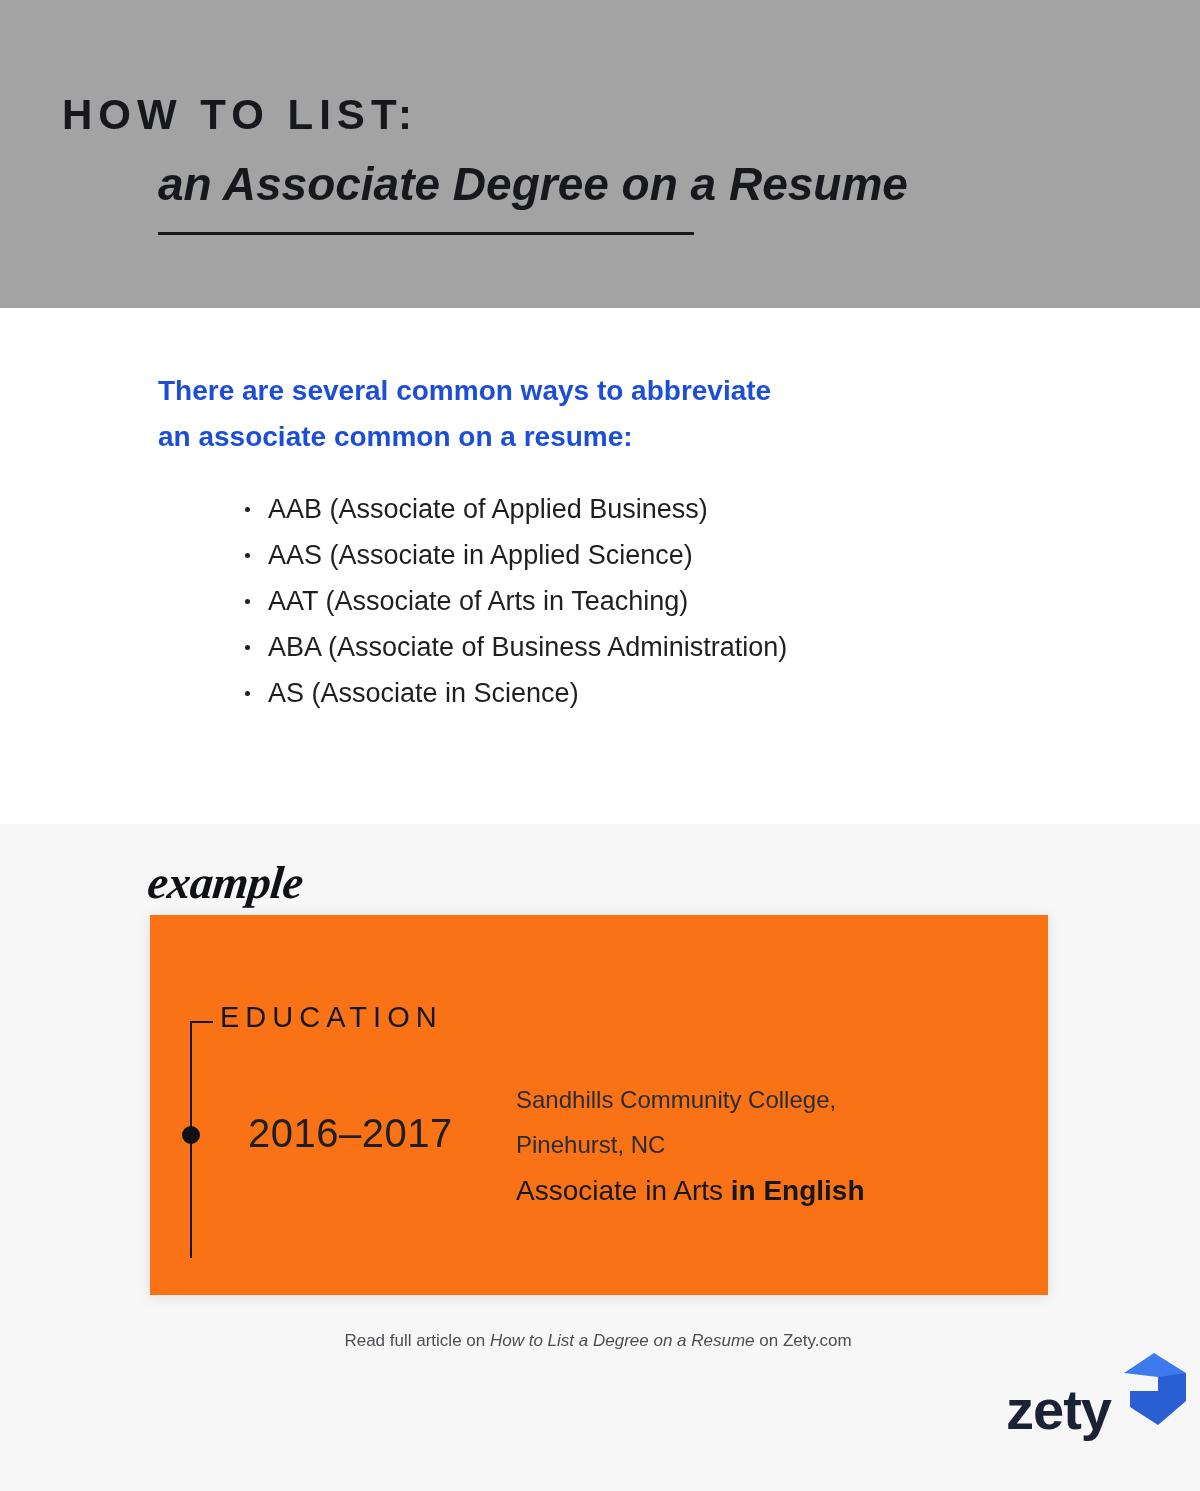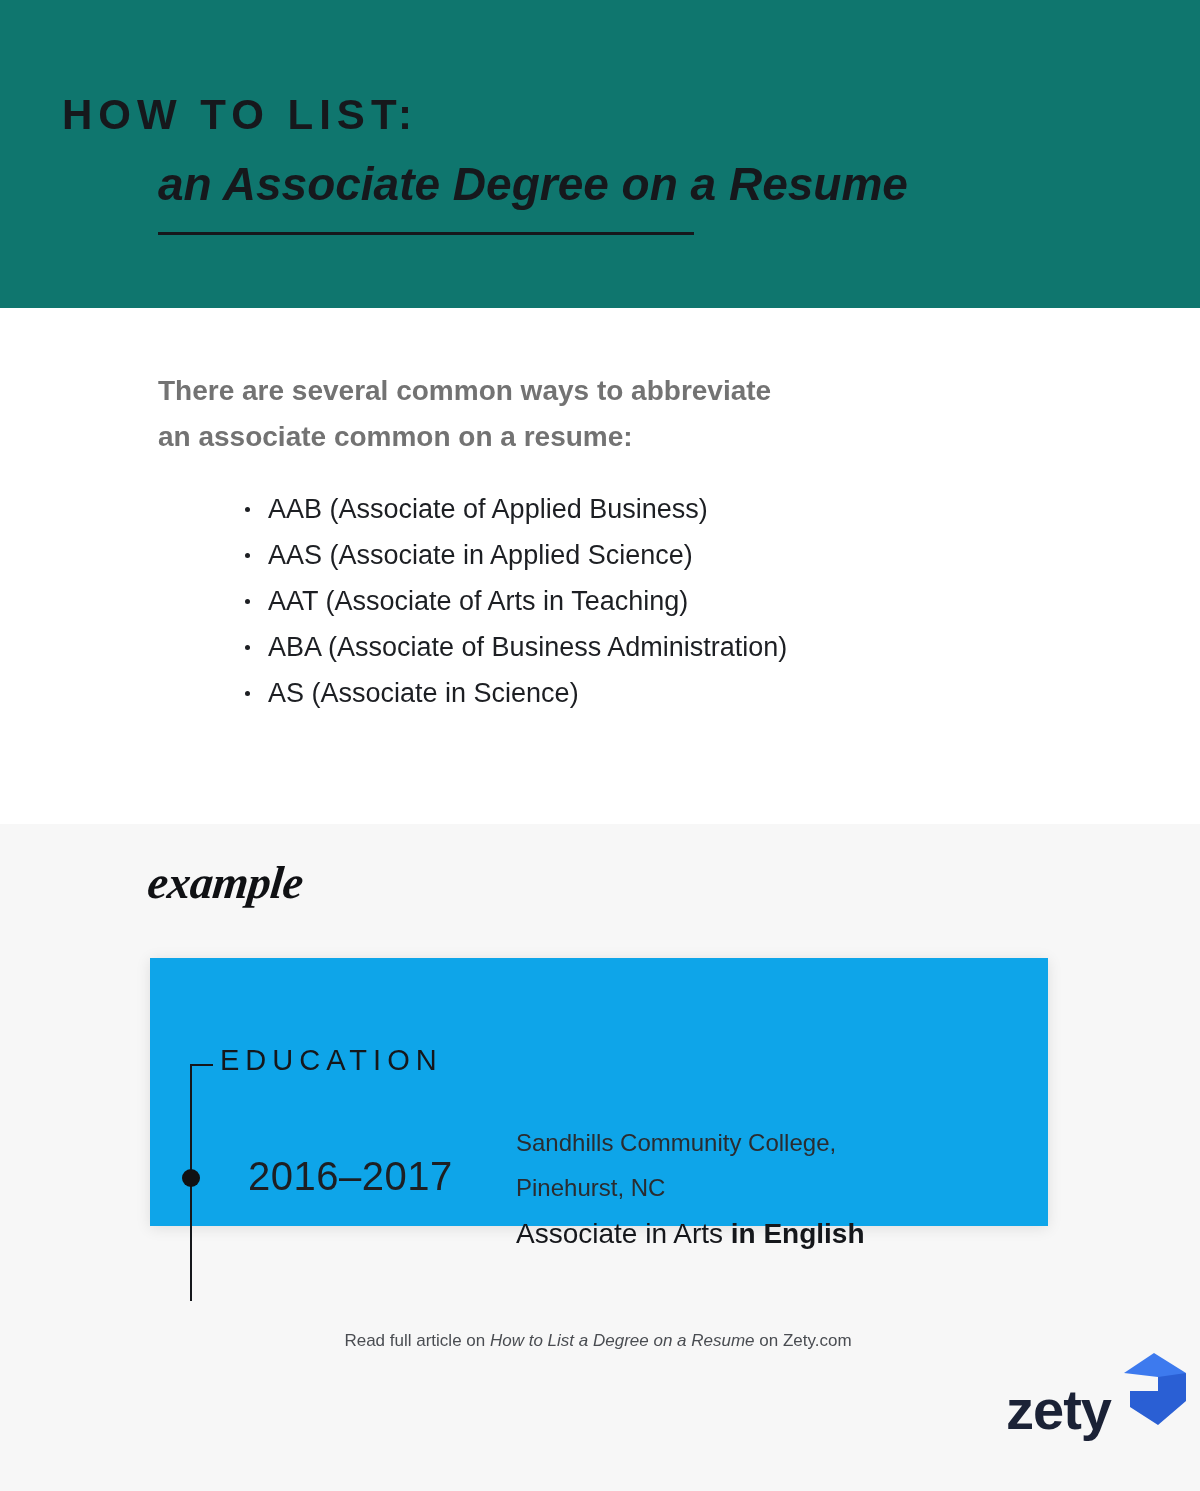--- a/index.html
+++ b/index.html
@@ -16,21 +16,21 @@
     position: relative;
   }
 
   
   .header-band {
     position: absolute;
     left: 0;
     top: 0;
     width: 1200px;
     height: 308px;
-    background: #0f766e;
+    background: #a3a3a3;
   }
   .header-title {
     position: absolute;
     left: 62px;
     top: 94px;
     font-size: 42px;
     font-weight: bold;
     letter-spacing: 6px;
     color: #16181c;
     line-height: 1;
@@ -69,21 +69,21 @@
     background: #ffffff;
   }
   .intro-text {
     position: absolute;
     left: 158px;
     top: 60px;
     width: 780px;
     font-size: 28px;
     font-weight: bold;
     line-height: 46px;
-    color: #737373;
+    color: #1d4ed8;
   }
   .abbrev-list {
     position: absolute;
     left: 240px;
     top: 178px;
     margin: 0;
     padding: 0;
     list-style: none;
   }
   .abbrev-list li {
@@ -125,24 +125,23 @@
     color: #101114;
     transform: skewX(-6deg);
     letter-spacing: -0.5px;
     z-index: 5;
   }
   .resume-card {
     position: absolute;
     left: 150px;
     top: 91px;
     width: 898px;
-    height: 268px;
-    background: #0ea5e9;
+    height: 380px;
+    background: #f97316;
     box-shadow: 0 2px 14px rgba(0,0,0,0.10);
-    margin-top: 43px;
   }
 
   
   .timeline-line {
     position: absolute;
     left: 40px;
     top: 106px;
     width: 2px;
     height: 237px;
     background: #15171b;

